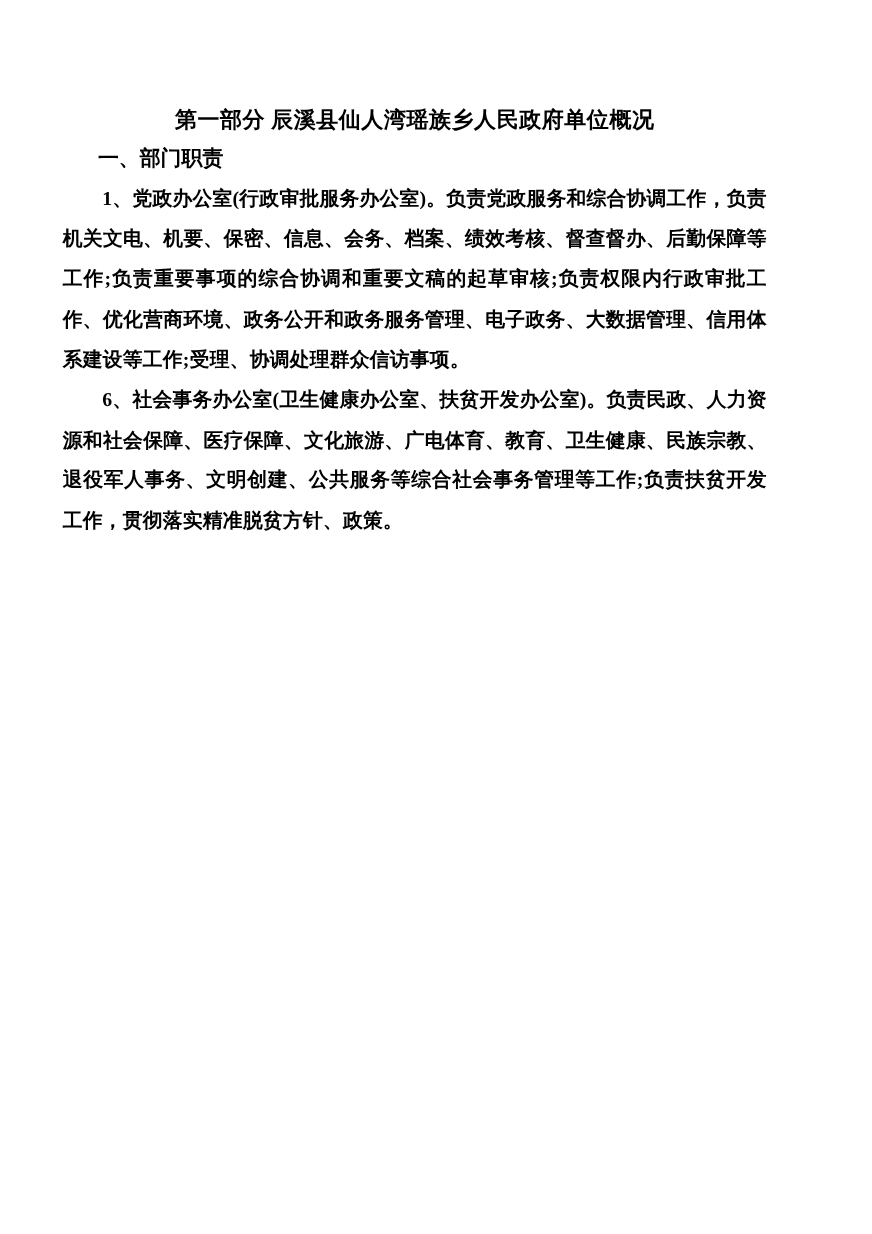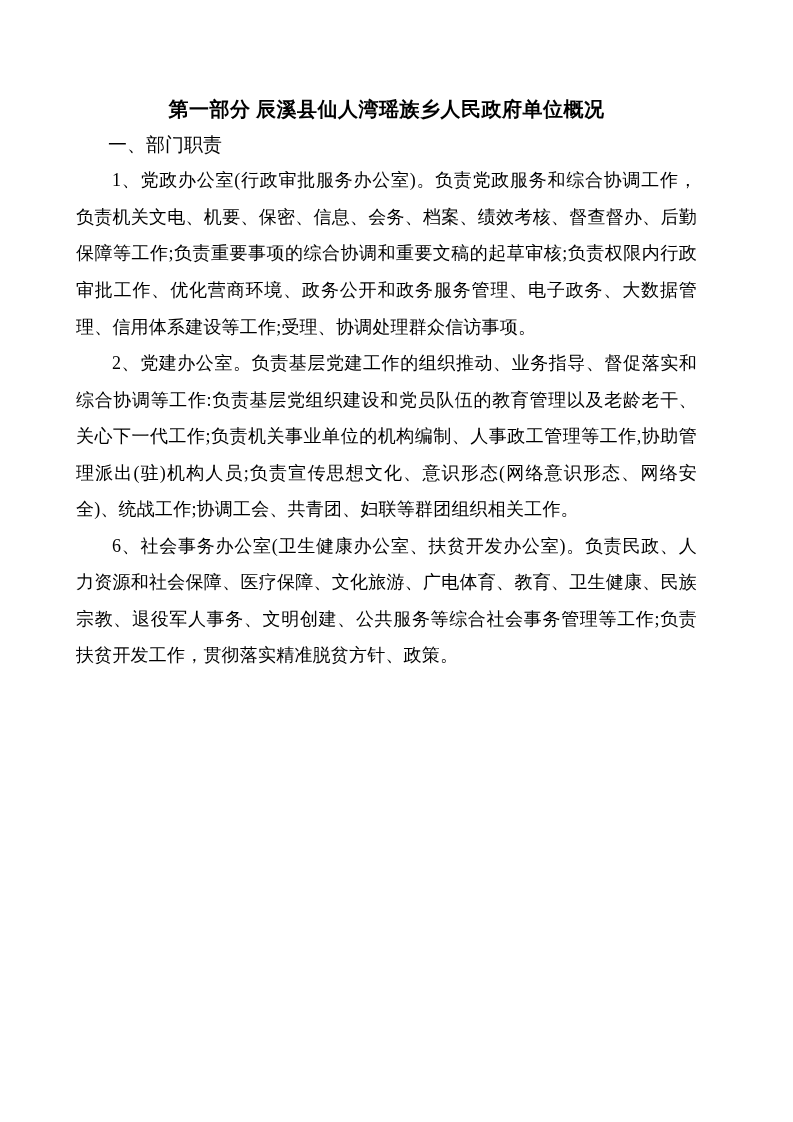--- a/index.html
+++ b/index.html
@@ -12,53 +12,53 @@
     background: #ffffff;
     font-family: "Liberation Serif", "DejaVu Serif", serif;
     color: #000000;
     overflow: hidden;
   }
   .page {
     position: relative;
     width: 793px;
     height: 1122px;
     box-sizing: border-box;
-    padding: 84px 96px 60px 76px;
+    padding: 84px 96px 60px 57px;
   }
   .doc-title {
     font-size: 20px;
     font-weight: bold;
     text-align: center;
     line-height: 1.5;
     margin: 10px 0 6px 0;
     letter-spacing: 0.5px;
   }
   .section-heading {
     font-size: 19px;
-    font-weight: normal;
+    font-weight: bold;
     line-height: 1.6;
     margin: 6px 0 2px 0;
     text-indent: 32px;
   }
   .para {
     font-size: 18px;
     line-height: 2.03;
     text-align: justify;
     text-justify: inter-ideograph;
     text-indent: 36px;
     margin: 0;
     letter-spacing: 0.2px;
+    font-weight: bold;
   }
 </style>
 </head>
 <body>
 
 <div class="page">
 
   <h1 class="doc-title">第一部分 辰溪县仙人湾瑶族乡人民政府单位概况</h1>
 
   <h2 class="section-heading">一、部门职责</h2>
 
   <p class="para">1、党政办公室(行政审批服务办公室)。负责党政服务和综合协调工作，负责机关文电、机要、保密、信息、会务、档案、绩效考核、督查督办、后勤保障等工作;负责重要事项的综合协调和重要文稿的起草审核;负责权限内行政审批工作、优化营商环境、政务公开和政务服务管理、电子政务、大数据管理、信用体系建设等工作;受理、协调处理群众信访事项。</p>
-  <p class="para">2、党建办公室。负责基层党建工作的组织推动、业务指导、督促落实和综合协调等工作:负责基层党组织建设和党员队伍的教育管理以及老龄老干、关心下一代工作;负责机关事业单位的机构编制、人事政工管理等工作,协助管理派出(驻)机构人员;负责宣传思想文化、意识形态(网络意识形态、网络安全)、统战工作;协调工会、共青团、妇联等群团组织相关工作。</p>
   <p class="para">6、社会事务办公室(卫生健康办公室、扶贫开发办公室)。负责民政、人力资源和社会保障、医疗保障、文化旅游、广电体育、教育、卫生健康、民族宗教、退役军人事务、文明创建、公共服务等综合社会事务管理等工作;负责扶贫开发工作，贯彻落实精准脱贫方针、政策。</p>
 
 </div>
 
 </body></html>

